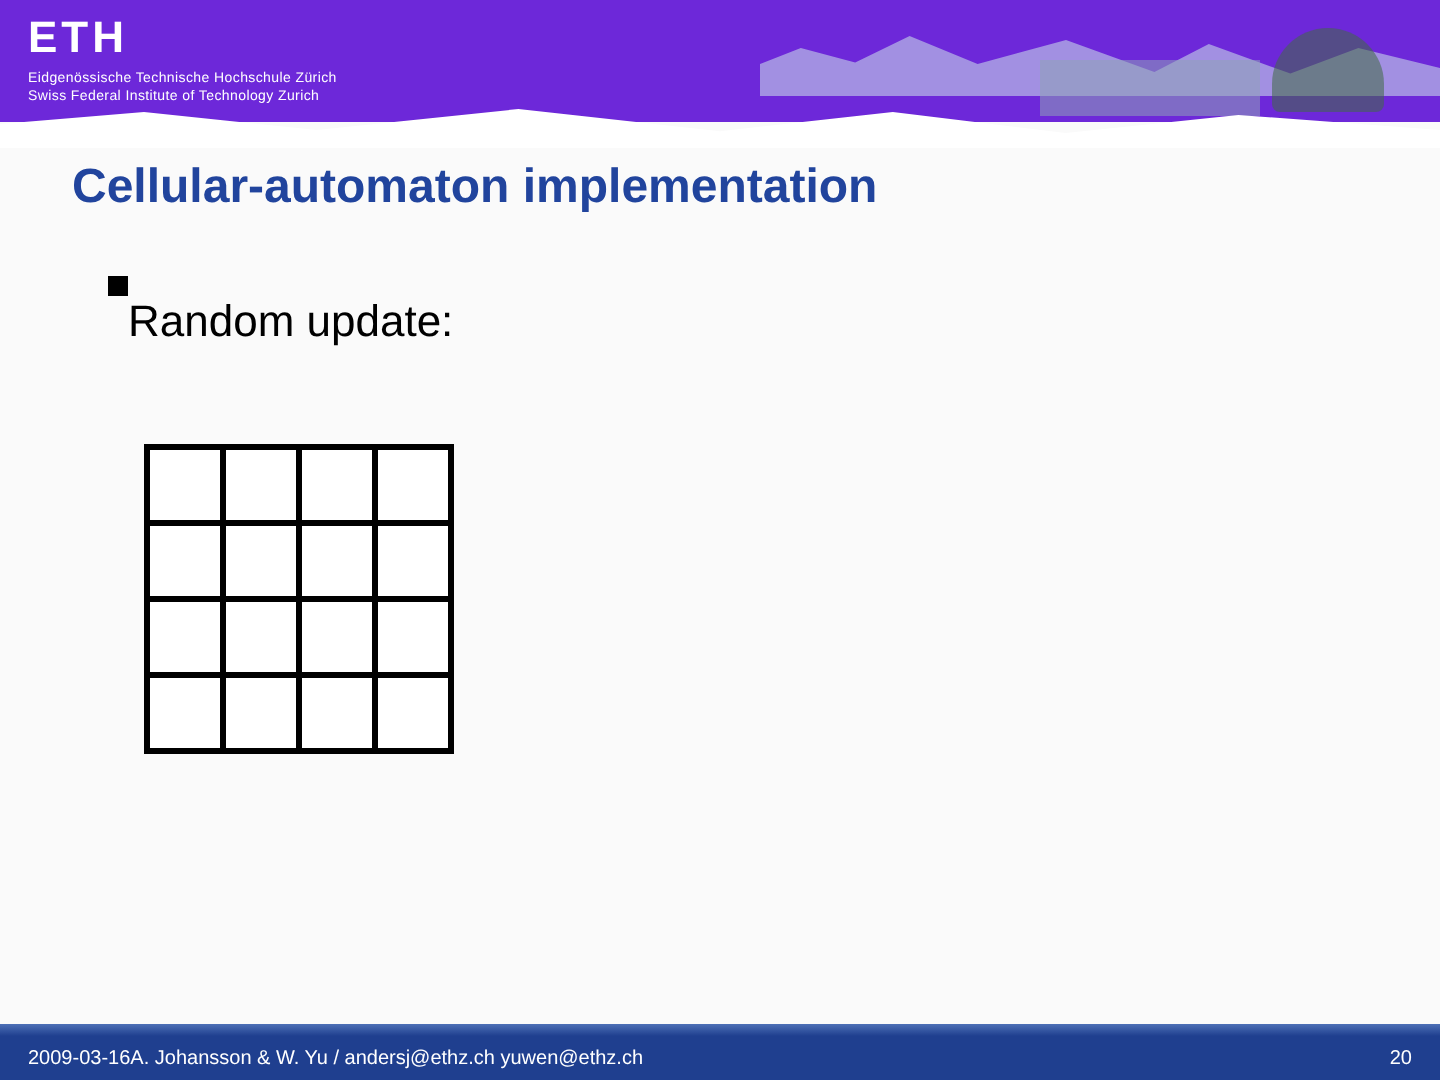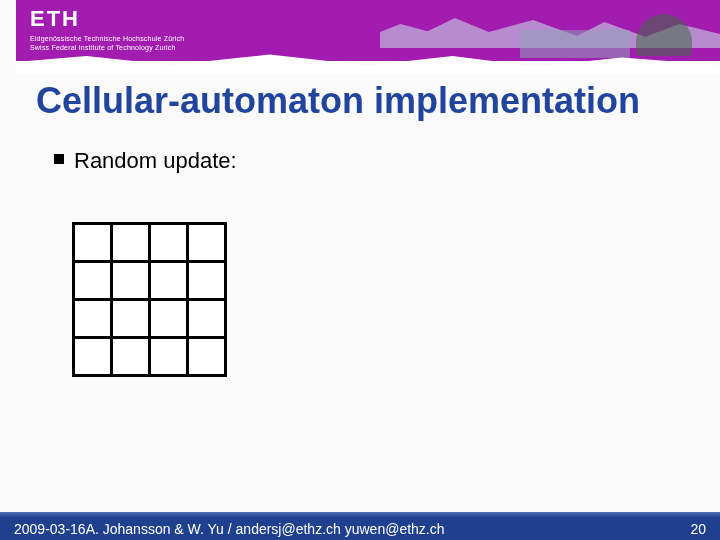--- a/index.html
+++ b/index.html
@@ -12,23 +12,23 @@
     overflow: hidden;
   }
   .slide {
     position: relative;
     width: 720px;
     height: 540px;
     box-sizing: border-box;
   }
   .topband {
     position: absolute;
-    top: 0; left: 16px; right: 0;
+    top: 0; left: 0; right: 0;
     height: 61px;
-    background: #a21caf;
+    background: #6d28d9;
   }
   .logo {
     position: absolute;
     top: 8px;
     left: 14px;
     color: #fff;
   }
   .logo .eth {
     font-family: "Arial Black", Arial, sans-serif;
     font-size: 22px;
@@ -90,30 +90,31 @@
     background: #fff;
     clip-path: polygon(0% 60%, 10% 40%, 22% 70%, 36% 35%, 50% 72%, 62% 40%, 74% 75%, 86% 45%, 100% 70%, 100% 100%, 0% 100%);
   }
 
   .title {
     position: absolute;
     top: 80px;
     left: 36px;
     right: 36px;
     color: #21449d;
-    font-size: 36px;
+    font-size: 24px;
     font-weight: 700;
     font-family: Arial, Helvetica, sans-serif;
   }
   .bullet-row {
     position: absolute;
-    top: 148px;
+    top: 132px;
     left: 54px;
     display: flex;
     align-items: flex-start;
+    flex-direction: column;
   }
   .bullet-box {
     width: 10px;
     height: 10px;
     background: #000;
     margin-top: 6px;
     flex: 0 0 auto;
   }
   .bullet-text {
     margin-left: 10px;
@@ -138,21 +139,21 @@
     box-sizing: border-box;
     background: #fff;
   }
 
   .footer {
     position: absolute;
     left: 0; right: 0; bottom: 0;
     height: 22px;
     background: #1f3f8f;
     color: #fff;
-    font-size: 14px;
+    font-size: 10px;
     display: flex;
     align-items: center;
   }
   .footer .date { margin-left: 14px; flex: 0 0 auto; }
   .footer .center { flex: 1 1 auto; text-align: left; }
   .footer .page { margin-right: 14px; flex: 0 0 auto; }
   .bottomstripe {
     position: absolute;
     left: 0; right: 0;
     bottom: 22px;

